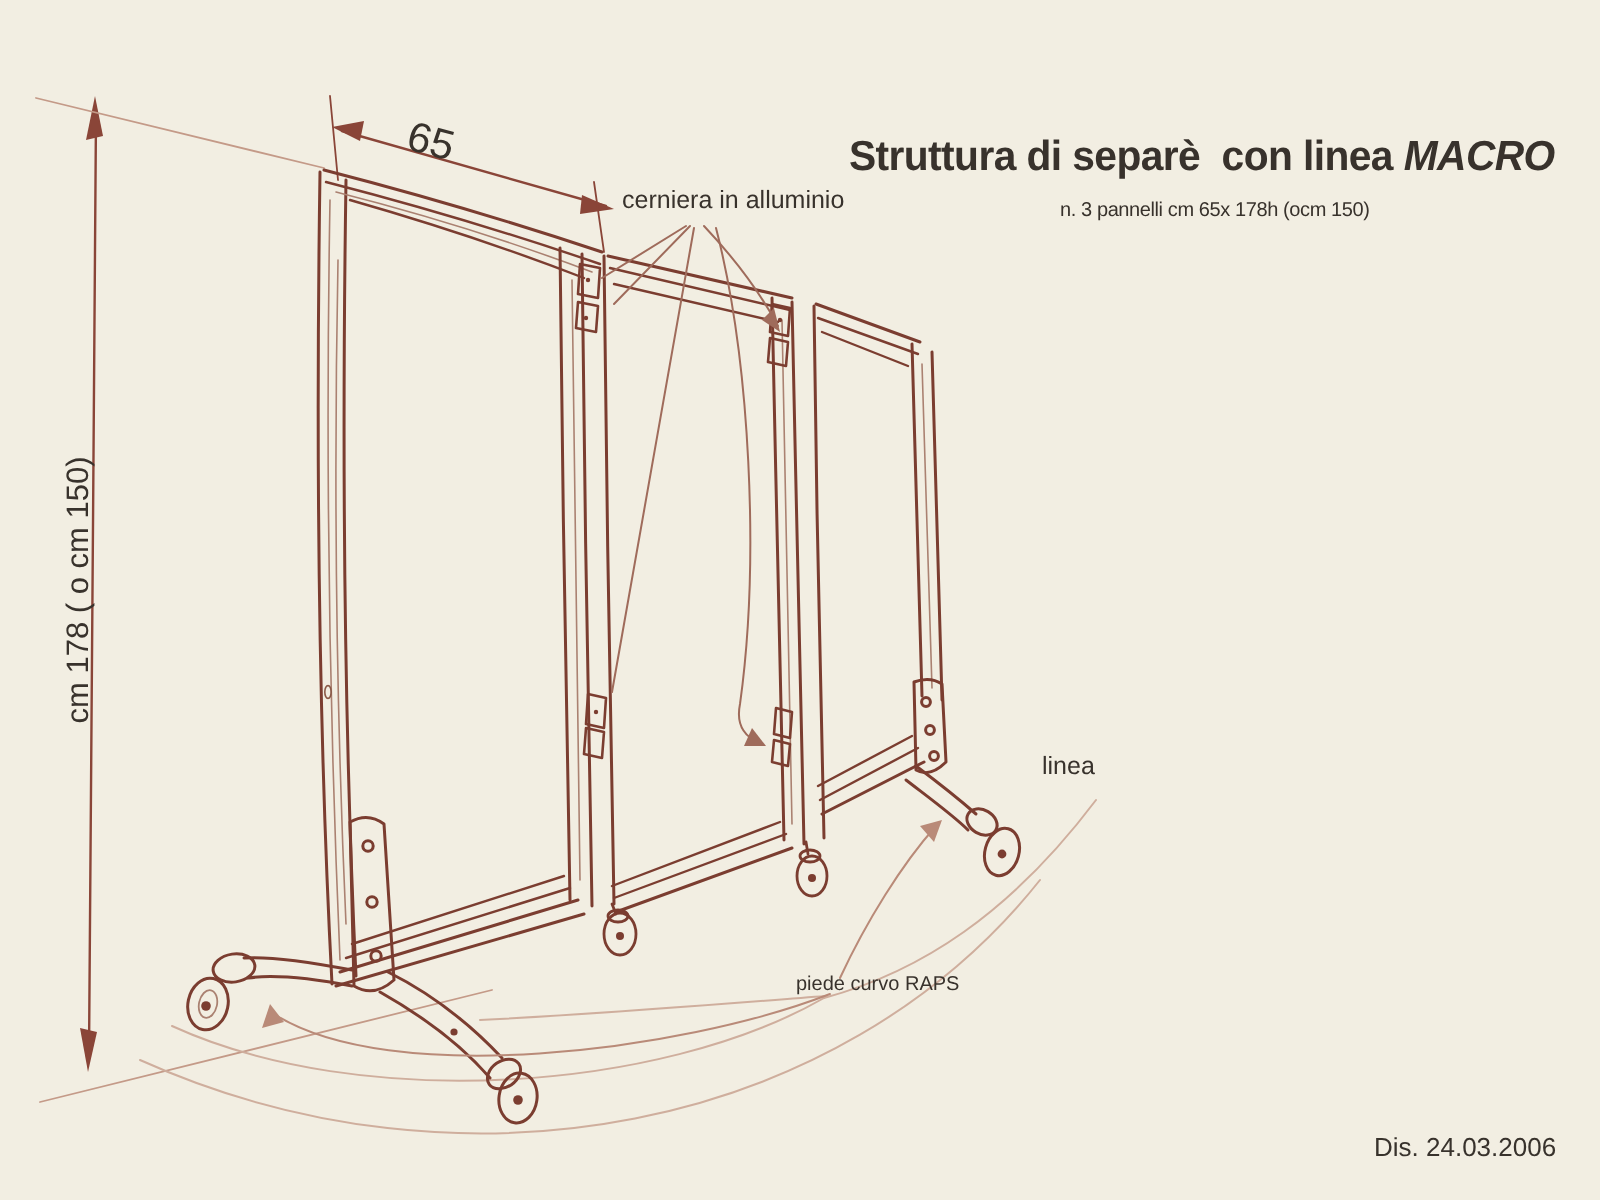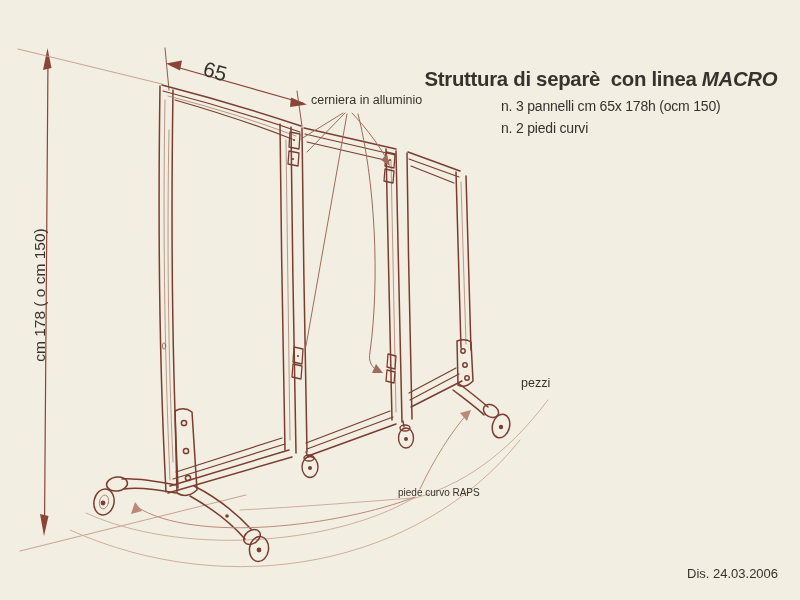--- a/index.html
+++ b/index.html
@@ -11,22 +11,22 @@
   }
   .sketch{position:absolute;left:0;top:0;}
   .lbl{position:absolute;white-space:nowrap;}
   .title{
     left:403px;top:43px;font-size:21px;font-weight:bold;letter-spacing:-0.3px;
     white-space:pre;transform:scaleX(.97);transform-origin:left top;
   }
   .title .em{font-style:italic;}
   .heading{left:502px;top:75px;font-size:16.5px;font-weight:bold;}
   .parts{
-    position:absolute;left:501px;top:95px;margin:0;padding:0;list-style:none;
-    font-size:14px;line-height:22px;letter-spacing:-0.2px;
+    position:absolute;left:530px;top:95px;margin:0;padding:0;list-style:none;
+    font-size:10px;line-height:22px;letter-spacing:-0.2px;
   }
   .lbl-hinge{left:311px;top:93px;font-size:12.5px;}
   .lbl-ruota{left:521px;top:376px;font-size:12.5px;}
   .lbl-piede{left:398px;top:487px;font-size:10px;}
   .lbl-65{left:207px;top:57px;font-size:21px;transform:rotate(15deg);transform-origin:left top;}
   .lbl-height{
     left:40px;top:295px;font-size:15.5px;
     transform:translate(-50%,-50%) rotate(-90deg);
   }
   .lbl-date{left:687px;top:566px;font-size:13px;text-align:right;}
@@ -214,28 +214,27 @@
     </g>
   </svg>
 
   <div class="lbl title">
     <span>Struttura di separè  con linea </span><span class="em">MACRO</span>
   </div>
 
 
   <ul class="parts">
     <li>n. 3 pannelli cm 65x 178h (ocm 150)</li>
-    <li>n. 2 piedi curvi</li>
   </ul>
 
   <div class="lbl lbl-65">65</div>
 
   <div class="lbl lbl-height">cm 178 ( o cm 150)</div>
 
   <div class="lbl lbl-hinge">cerniera in alluminio</div>
 
-  <div class="lbl lbl-ruota">pezzi</div>
+  <div class="lbl lbl-ruota">linea</div>
 
   <div class="lbl lbl-piede">piede curvo RAPS</div>
 
   <div class="lbl lbl-date">Dis. 24.03.2006</div>
 
 </div>
 
 </body></html>

